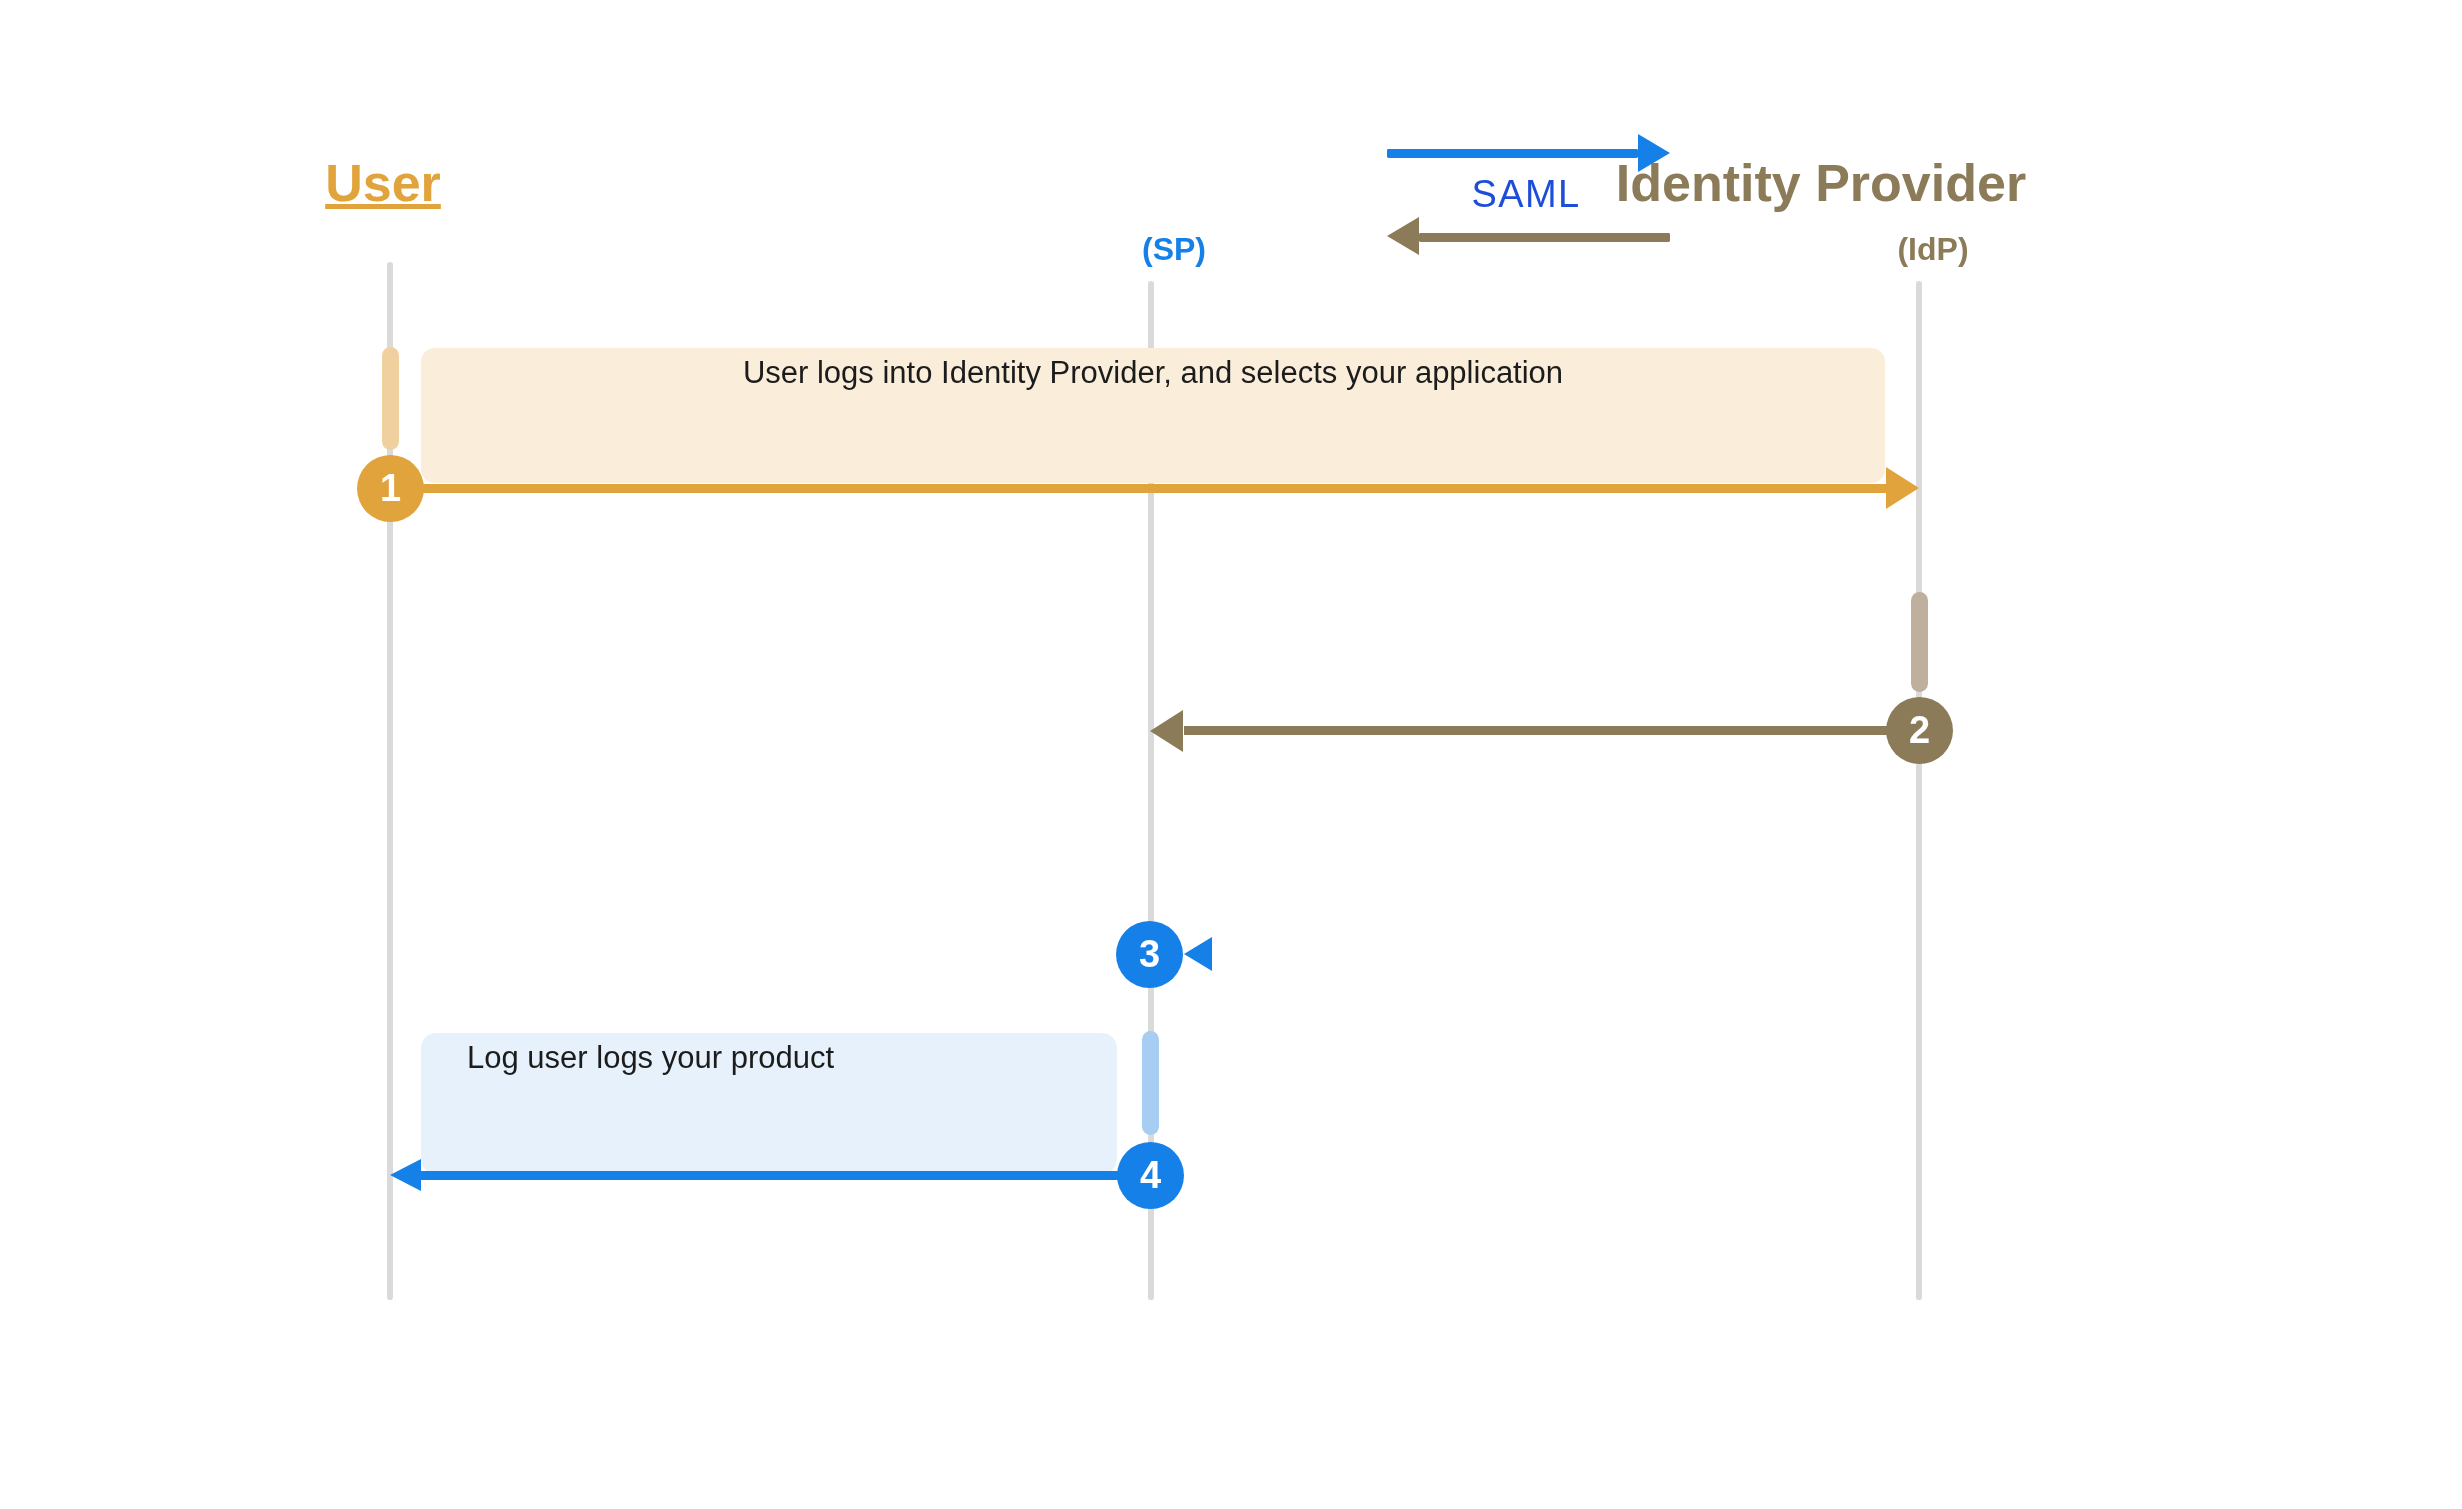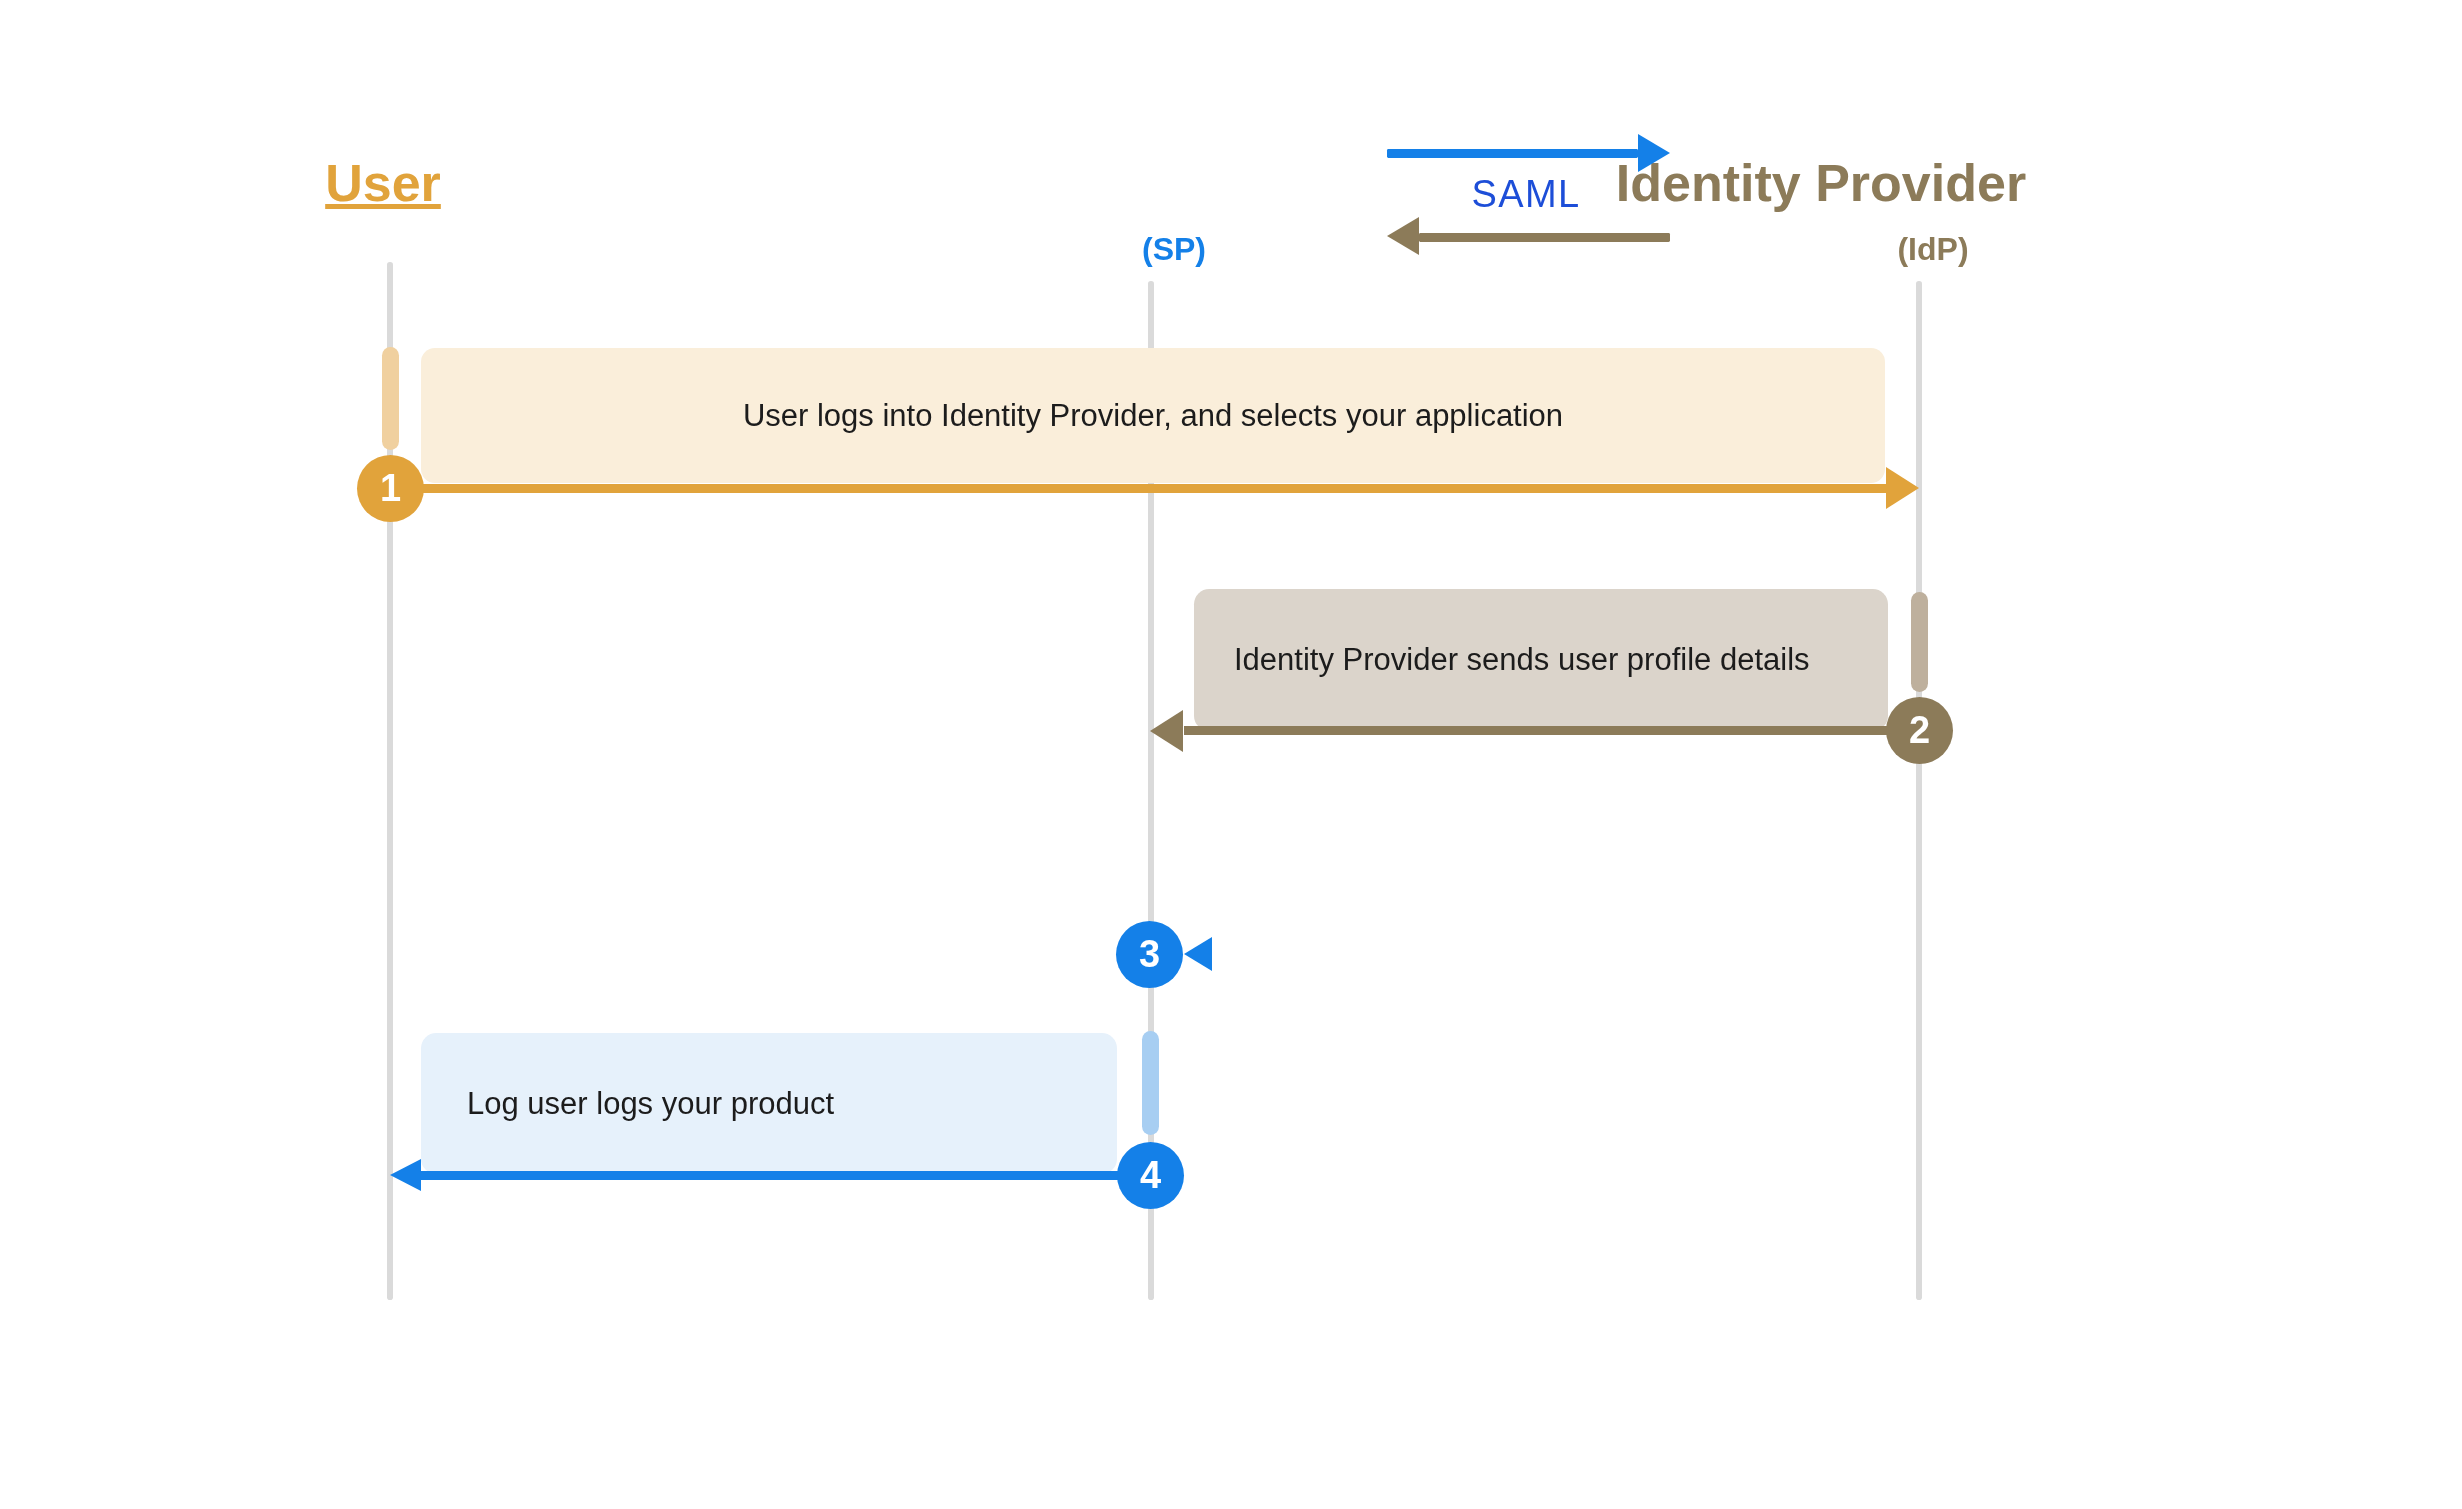--- a/index.html
+++ b/index.html
@@ -66,21 +66,20 @@
     width: 16.7px;
     border-radius: 8.4px;
     z-index: 2;
   }
 
   
   .msg-box {
     position: absolute;
     z-index: 3;
     display: flex;
-    align-items: center;
     box-sizing: border-box;
     font-size: 31px;
     color: #1C1C1C;
     line-height: 1.6;
   }
   .msg-center { justify-content: center; text-align: center; }
 
   
   .arrow-line { position: absolute; height: 9px; z-index: 4; }
   .tri { position: absolute; width: 0; height: 0; z-index: 4; }
@@ -134,23 +133,20 @@
   <div class="msg-box msg-center" style="left:421px; top:348px; width:1464px; height:135px; background:#FAEEDA; border-radius:14px;">
     <span>User logs into Identity Provider, and selects your application</span>
   </div>
   <div class="arrow-line" style="left:391px; top:484px; width:1497px; background:#E1A33B;"></div>
   <div class="tri tri-right-orange" style="left:1886px; top:467px;"></div>
   <div class="badge" style="left:357px; top:455px; background:#E1A33B;">
     <span>1</span>
   </div>
 
   <div class="activation" style="left:1911px; top:592px; height:100px; background:#BEB09D;"></div>
-  <div class="msg-box" style="left:1194px; top:589px; width:694px; height:142px; background:#DBD4CB; border-radius:15.3px; padding-left:40px; padding-right:40px;">
-    <span>Identity Provider sends user profile details</span>
-  </div>
   <div class="tri tri-left-brown" style="left:1150px; top:710px;"></div>
   <div class="arrow-line" style="left:1184px; top:726px; width:735px; background:#8C7B59;"></div>
   <div class="badge" style="left:1886px; top:697px; background:#8C7B59;">
     <span>2</span>
   </div>
 
   <div class="tri tri-left-blue-sm" style="left:1184px; top:937px;"></div>
   <div class="badge" style="left:1116px; top:921px; background:#1480E8;">
     <span>3</span>
   </div>

